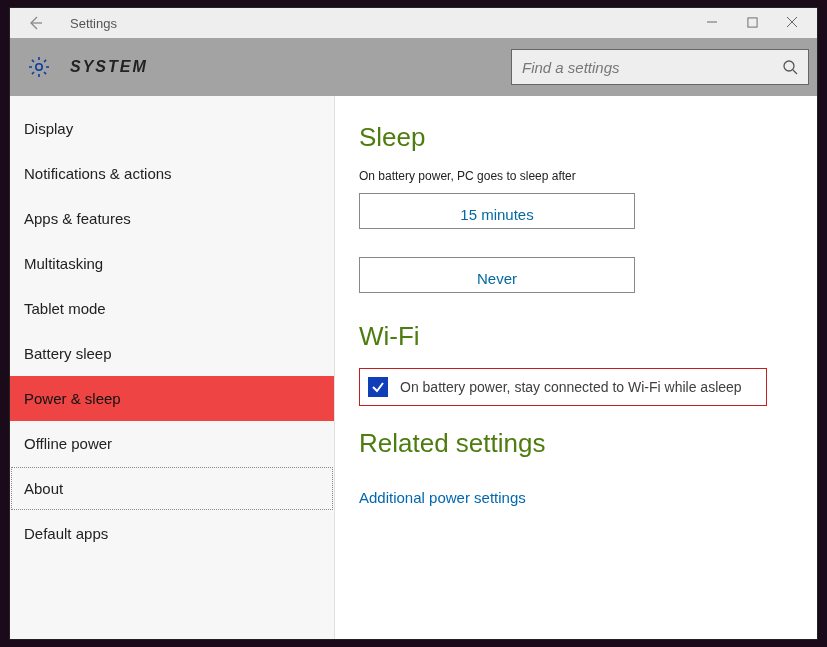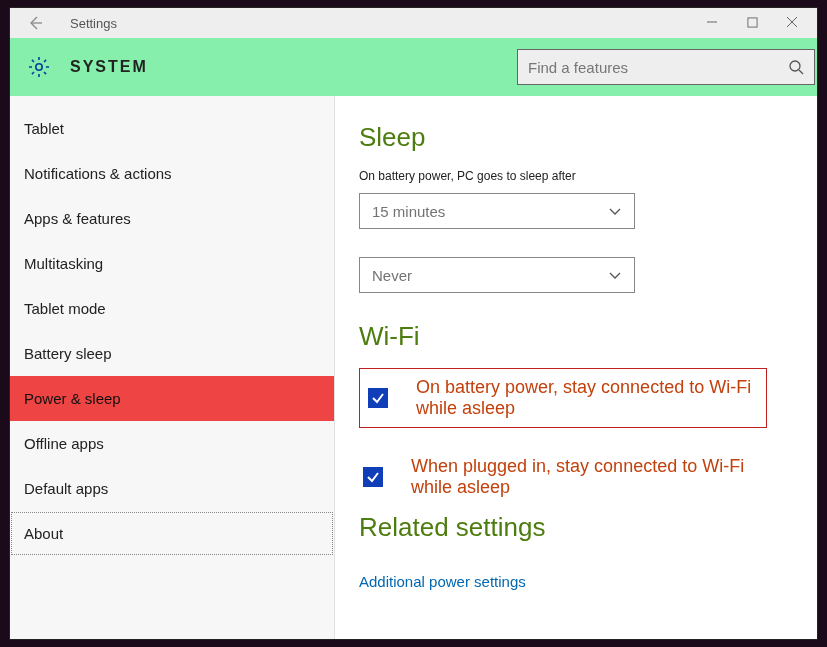--- a/index.html
+++ b/index.html
@@ -39,25 +39,26 @@
   }
   .titlebar .title-text {
     margin-left: 18px;
   }
   .titlebar .spacer { flex: 1; }
   .win-btns { display: flex; gap: 18px; color: #666; padding-right: 6px;}
   .win-btns span { width: 22px; text-align: center; }
 
   .header {
     height: 58px;
-    background: #86efac;
+    background: #a3a3a3;
     display: flex;
     align-items: center;
     padding-left: 16px;
-    padding-right: 2px;
+    padding-right: 8px;
+    font-style: italic;
   }
   .gear-holder {
     width: 26px; height: 26px;
     display:flex;align-items:center;justify-content:center;
     color:#003a80;
   }
   .header-title {
     font-size: 16px;
     letter-spacing: 2px;
     font-weight: 600;
@@ -122,32 +123,33 @@
   }
   .select-box {
     width: 276px;
     height: 36px;
     border: 1.5px solid #888;
     background: #fff;
     display: flex;
     align-items: center;
     padding: 12px 12px;
     font-size: 15px;
-    color: #737373;
+    color: #0369a1;
     margin-bottom: 28px;
+    flex-direction: column;
   }
   .select-box .spacer { flex:1; }
   .chev { color:#555; }
 
   .checkbox-row {
     display: flex;
     align-items: center;
-    gap: 28px;
-    font-size: 18px;
-    color: #c2410c;
+    gap: 12px;
+    font-size: 14px;
+    color: #404040;
     padding: 6px 4px;
   }
   .checkbox-row.highlighted {
     border: 1px solid #c02020;
     width: 408px;
     padding: 8px 8px;
     margin-bottom: 22px;
     margin-top: 4px;
   }
   .checkbox {
@@ -196,41 +198,41 @@
       <svg width="24" height="24" viewBox="0 0 24 24">
           <g fill="none" stroke="#0a3f9c" stroke-width="1.6">
             <circle cx="12" cy="12" r="3.2"></circle>
             <path d="M12 2v3M12 19v3M2 12h3M19 12h3M4.9 4.9l2.1 2.1M17 17l2.1 2.1M4.9 19.1l2.1-2.1M17 7l2.1-2.1"></path>
           </g>
         </svg>
     </div>
     <div class="header-title">SYSTEM</div>
     <div class="spacer"></div>
     <div class="search-box">
-      <span>Find a features</span>
+      <span>Find a settings</span>
       <div class="spacer"></div>
       <svg class="search-icon" width="16" height="16" viewBox="0 0 16 16">
           <circle cx="7" cy="7" r="5" fill="none" stroke="#555" stroke-width="1.3"></circle>
           <path d="M11 11 L15 15" stroke="#555" stroke-width="1.3"></path>
         </svg>
     </div>
   </div>
 
   <div class="body">
     <div class="sidebar">
-      <div class="sidebar-item"><span>Tablet</span></div>
+      <div class="sidebar-item"><span>Display</span></div>
       <div class="sidebar-item"><span>Notifications &amp; actions</span></div>
       <div class="sidebar-item"><span>Apps &amp; features</span></div>
       <div class="sidebar-item"><span>Multitasking</span></div>
       <div class="sidebar-item"><span>Tablet mode</span></div>
       <div class="sidebar-item"><span>Battery sleep</span></div>
       <div class="sidebar-item selected"><span>Power &amp; sleep</span></div>
-      <div class="sidebar-item"><span>Offline apps</span></div>
+      <div class="sidebar-item"><span>Offline power</span></div>
+      <div class="sidebar-item about"><span>About</span></div>
       <div class="sidebar-item"><span>Default apps</span></div>
-      <div class="sidebar-item about"><span>About</span></div>
     </div>
 
     <div class="content">
       <div class="section-h">Sleep</div>
 
       <div class="field-label">On battery power, PC goes to sleep after</div>
       <div class="select-box">
         <span>15 minutes</span>
         <div class="spacer"></div>
         <svg class="chev" width="14" height="14" viewBox="0 0 14 14">
@@ -250,26 +252,18 @@
 
       <div class="checkbox-row highlighted">
         <div class="checkbox">
           <svg width="14" height="14" viewBox="0 0 14 14">
               <path d="M2 7 L6 11 L12 3" fill="none" stroke="#fff" stroke-width="2"></path>
             </svg>
         </div>
         <span>On battery power, stay connected to Wi-Fi while asleep</span>
       </div>
 
-      <div class="checkbox-row">
-        <div class="checkbox">
-          <svg width="14" height="14" viewBox="0 0 14 14">
-              <path d="M2 7 L6 11 L12 3" fill="none" stroke="#fff" stroke-width="2"></path>
-            </svg>
-        </div>
-        <span>When plugged in, stay connected to Wi-Fi while asleep</span>
-      </div>
 
       <div class="section-h" style="">Related settings</div>
       <a class="link">Additional power settings</a>
     </div>
   </div>
 </div>
 
 </body></html>

